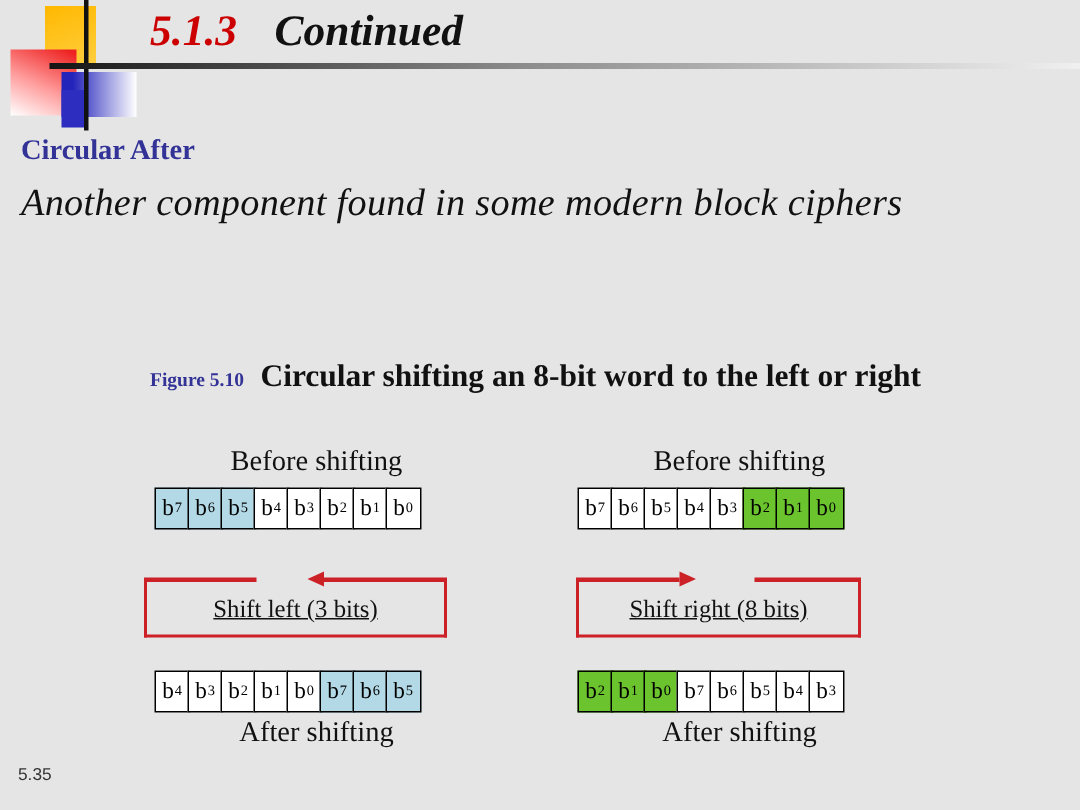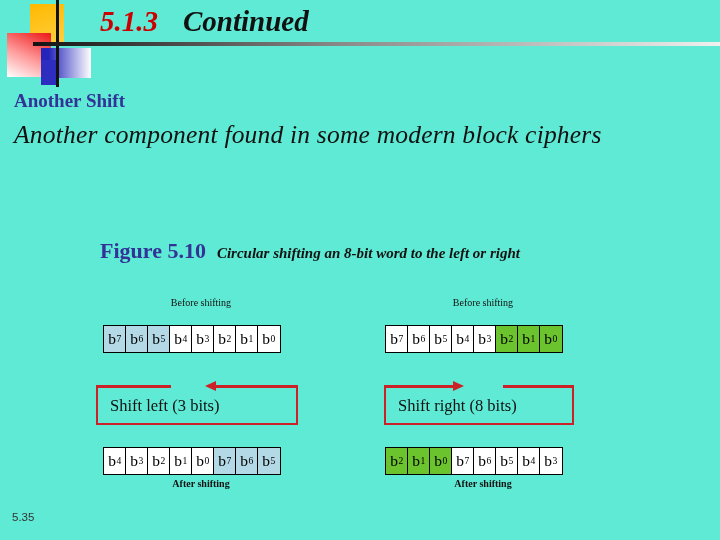--- a/index.html
+++ b/index.html
@@ -1,17 +1,17 @@
 <!DOCTYPE html>
 <html><head>
 <meta charset="utf-8">
 <style>
   html,body { margin:0; padding:0; background:#888; }
   .slide {
-    position:relative; width:720px; height:540px; background:#5eead4;
+    position:relative; width:720px; height:540px; background:#e5e5e5;
     font-family:"Liberation Serif", serif; overflow:hidden;
   }
 
   
   .logo { position:absolute; left:0; top:0; width:120px; height:100px; }
   .sq-yellow { position:absolute; left:30px; top:4px; width:34px; height:40px;
     background:linear-gradient(160deg,#ffb800,#ffcf40); }
   .sq-red { position:absolute; left:7px; top:33px; width:44px; height:44px;
     background:linear-gradient(205deg,#ee2222 5%,#ff9c9c 55%,#ffffff 100%); }
   .sq-blue { position:absolute; left:41px; top:48px; width:50px; height:30px;
@@ -30,52 +30,52 @@
 
   .section-heading { position:absolute; left:14px; top:90px; font-size:19px;
     font-weight:bold; color:#333397; }
 
   .body-text { position:absolute; left:14px; top:119px; width:700px;
     font-size:25.5px; font-weight:normal; font-style:italic; color:#111;
     line-height:1.26; letter-spacing:0.2px; }
 
   .fig-caption { position:absolute; left:100px; top:238px; display:flex;
     align-items:baseline; gap:11px; white-space:nowrap; }
-  .fig-label { font-size:22px; font-weight:bold; color:#333397; }
-  .fig-text { font-size:15px; font-weight:bold; font-style:italic; color:#111; }
+  .fig-label { font-size:13px; font-weight:bold; color:#333397; }
+  .fig-text { font-size:21px; font-weight:bold; color:#111; }
 
   
   .diagram { position:absolute; top:297px; height:210px; }
   .diagram.left  { left:96px;  width:202px; }
   .diagram.right { left:384px; width:190px; }
 
-  .shift-caption { position:absolute; left:4px; width:100%; text-align:center;
-    font-size:10px; color:#111; }
+  .shift-caption { position:absolute; left:14px; width:100%; text-align:center;
+    font-size:19px; color:#111; }
   .cap-before { top:0; }
-  .cap-after  { top:181px;font-weight:bold; }
+  .cap-after  { top:181px; }
 
   .bit-row { position:absolute; display:flex; }
   .row-before { top:28px; }
   .row-after  { top:150px; }
   .diagram.left  .bit-row { left:7px; }
   .diagram.right .bit-row { left:1px; }
 
   .cell { box-sizing:border-box; width:23.5px; height:28px;
     border:1.5px solid #000; margin-left:-1.5px; background:#fff;
     display:flex; align-items:center; justify-content:center;
     font-size:15.5px; color:#000; }
   .cell:first-child { margin-left:0; }
   .cell sub { font-size:0.62em; line-height:0; vertical-align:-0.35em; margin-left:0.5px; }
   .cell.hl-blue  { background:#b2d9e5; }
   .cell.hl-green { background:#6bc32e; }
 
   .shift-box { position:absolute; top:88px; left:0; width:100%; height:40px;
     box-sizing:border-box; border:2.5px solid #cc2127; border-top:none; }
-  .shift-box .label { position:absolute; left:12px; width:100%; top:11px;
-    text-align:left; font-size:16.5px; color:#111; }
+  .shift-box .label { position:absolute; left:0; width:100%; top:11px;
+    text-align:center; font-size:16.5px; color:#111;text-decoration:underline; }
   .seg { position:absolute; top:0; height:2.5px; background:#cc2127; }
   .arrowhead { position:absolute; top:-3.8px; width:0; height:0;
     border-top:5px solid transparent; border-bottom:5px solid transparent; }
   
   .box-left .seg-a { left:0; width:37%; }
   .box-left .seg-b { left:59.5%; right:0; width:auto; }
   .box-left .arrowhead { left:calc(59.5% - 11px); border-right:11px solid #cc2127; }
   
   .box-right .seg-a { left:0; width:36%; }
   .box-right .seg-b { left:63%; right:0; width:auto; }
@@ -96,21 +96,21 @@
     <div class="sq-blue-tail"></div>
     <div class="v-line"></div>
   </div>
 
   <div class="hrule"></div>
 
   <div class="title">
     <span class="num">5.1.3</span><span class="word">Continued</span>
   </div>
 
-  <div class="section-heading">Another Shift</div>
+  <div class="section-heading">Circular After</div>
 
   <div class="body-text">
     <div>Another component found in some modern block ciphers</div>
   </div>
 
   <div class="fig-caption">
     <span class="fig-label">Figure 5.10</span>
     <span class="fig-text">Circular shifting an 8-bit word to the left or right</span>
   </div>
 

